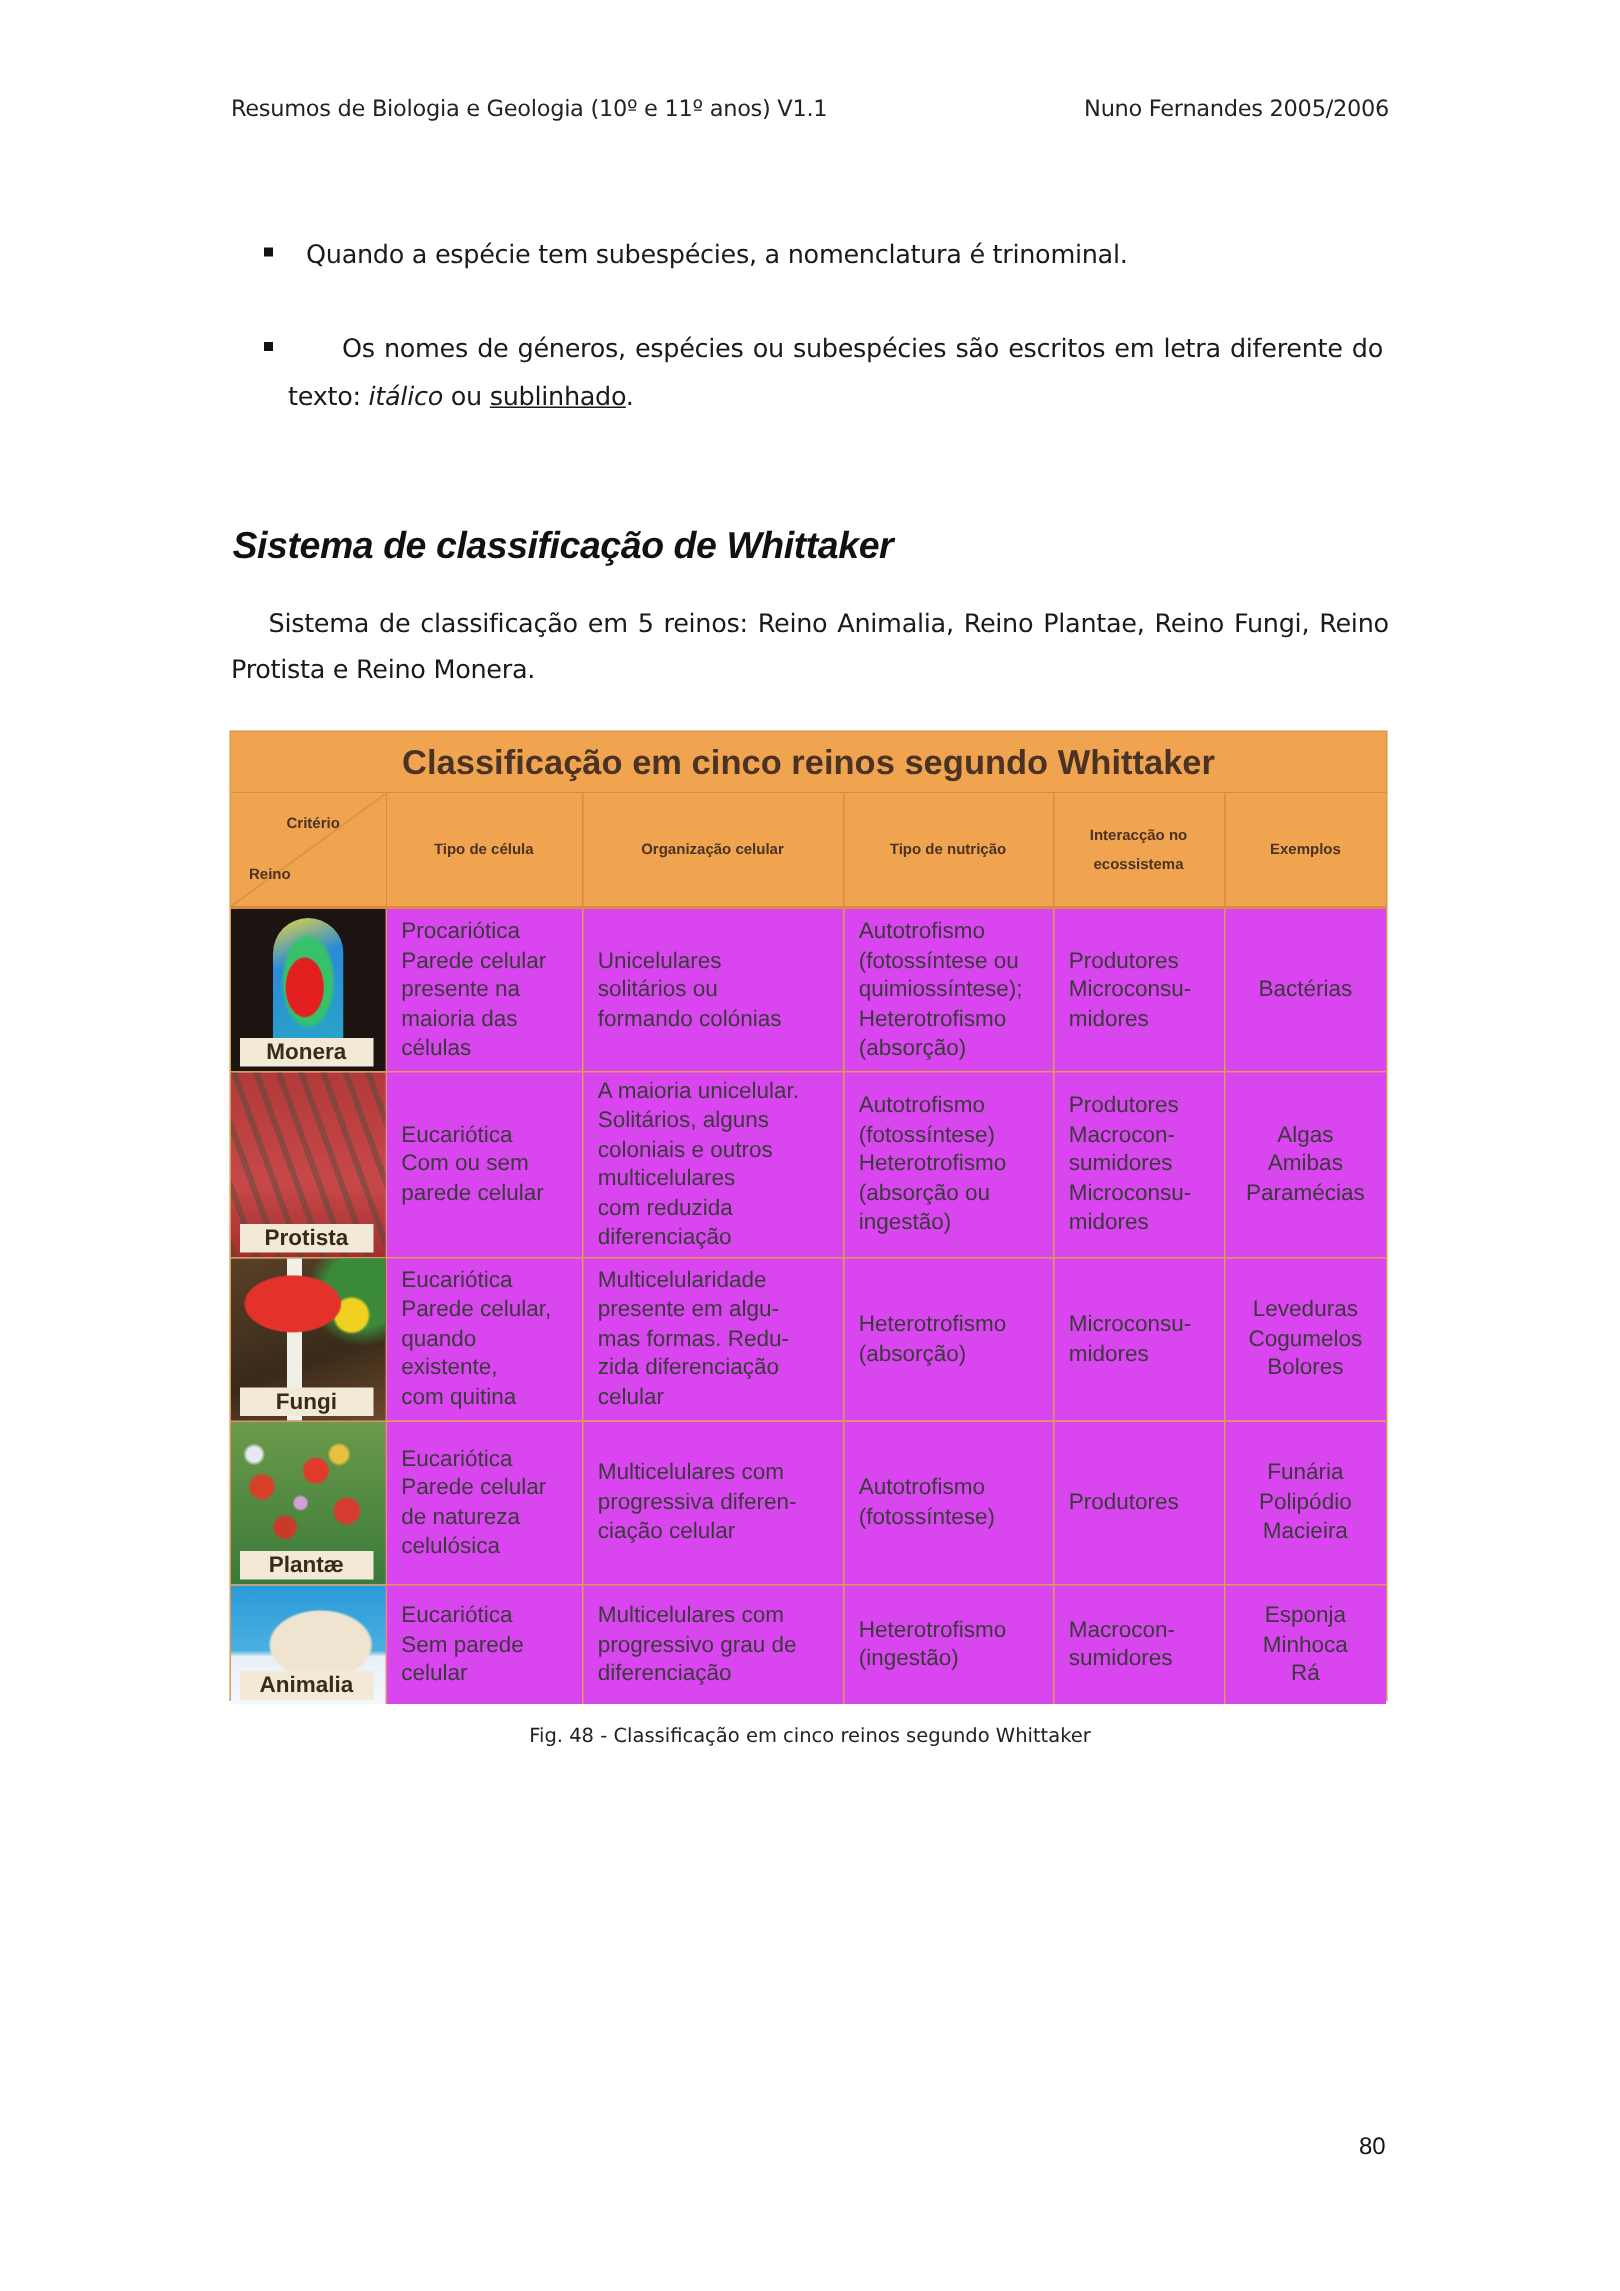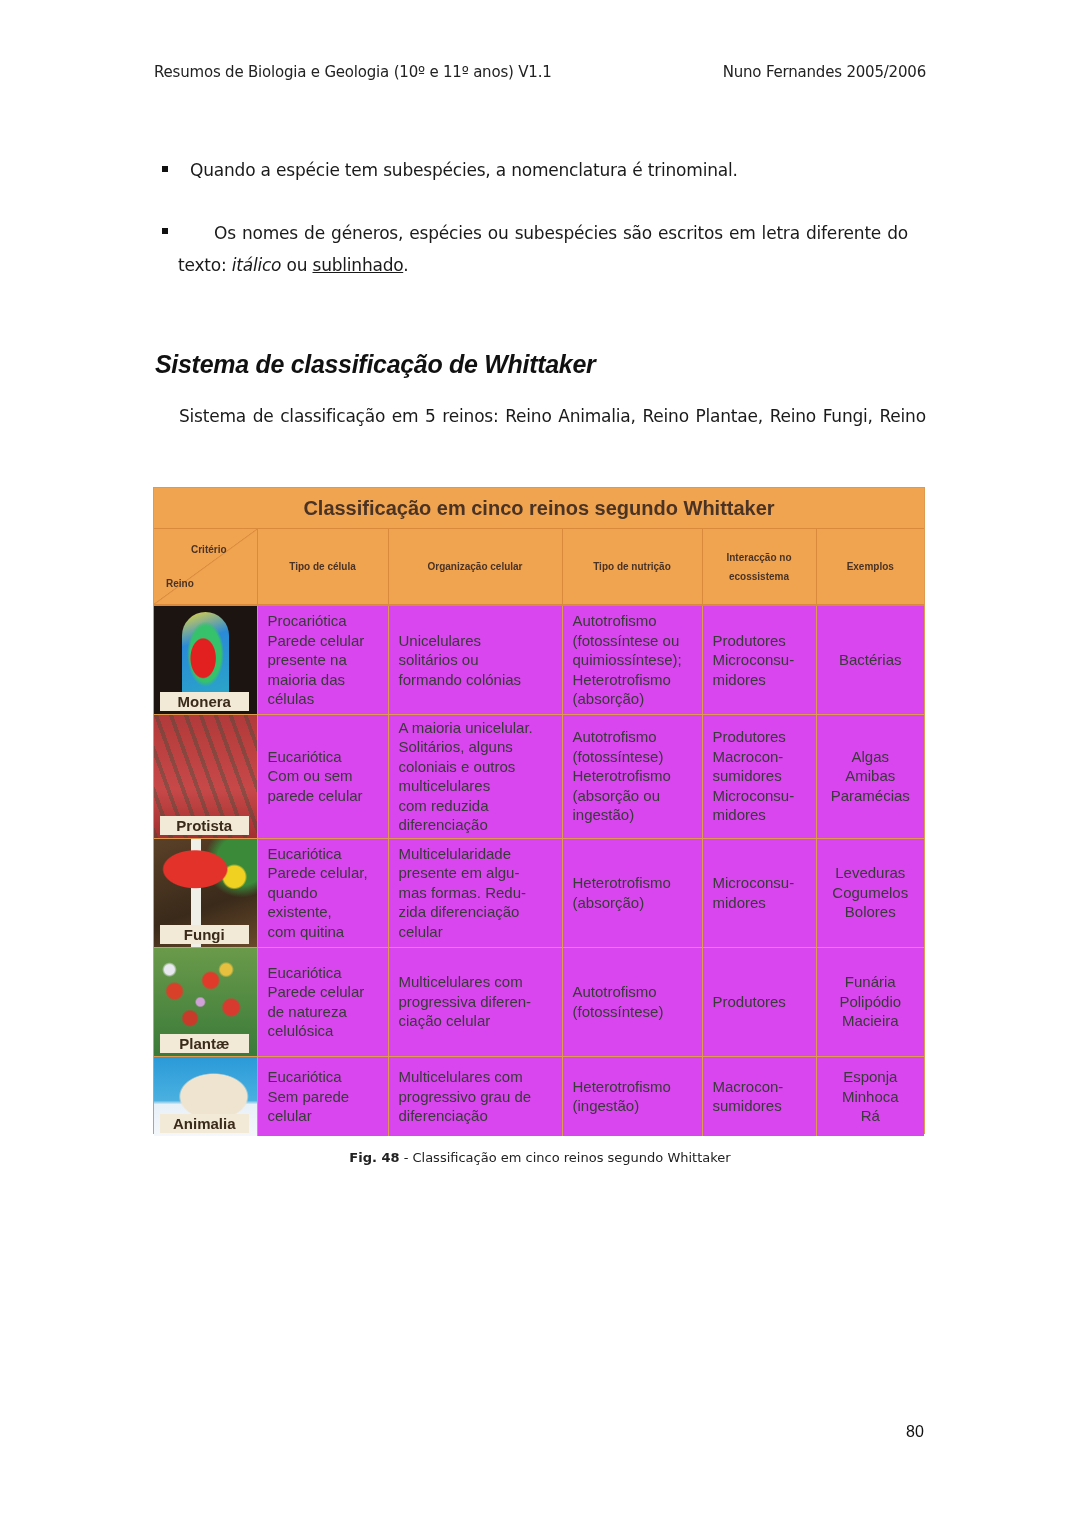--- a/index.html
+++ b/index.html
@@ -7,21 +7,21 @@
     width: 1080px; height: 1527px; position: relative; overflow: hidden;
     font-family: "DejaVu Sans", sans-serif; color: #1a1a1a;
   }
   .page-header {
     position: absolute; top: 63px; left: 154px; width: 772px;
     display: flex; justify-content: space-between;
     font-family: "DejaVu Sans", sans-serif; font-size: 15px; color: #222;
     letter-spacing: -0.2px;
   }
   .bullet {
-    position: absolute; left: 136px; width: 772px;
+    position: absolute; left: 150px; width: 772px;
     font-size: 17px; line-height: 32px; color: #1a1a1a;
     letter-spacing: -0.2px;
   }
   .bullet .mark {
     display: inline-block; width: 6px; height: 6px; background: #111;
     margin: 0 22px 0 26px; vertical-align: middle; position: relative; top: -2px;
   }
   .bullet.b1 { top: 154px; }
   .bullet.b2 { top: 217px; text-align: justify; text-align-last: left; }
   .bullet.b2 .line1 { display: flex; justify-content: space-between; align-items: center; gap: 24px; }
@@ -41,21 +41,21 @@
   .intro .l1 { display: flex; justify-content: space-between; padding-left: 25px; }
   .figure {
     position: absolute; top: 487px; left: 153px; width: 772px; height: 647px;
     background: #f3e9da; border: 1px solid #e09a50;
     box-sizing: border-box;
     font-family: "Liberation Sans", sans-serif;
   }
   .fig-title {
     height: 40px; background: #f0a450;
     display: flex; align-items: center; justify-content: center;
-    font-weight: bold; font-size: 20px; color: #4a3324;
+    font-weight: bold; font-size: 23px; color: #4a3324;
     border-bottom: 1px solid #d98a3c;
   }
   table.kingdoms {
     border-collapse: collapse; width: 100%; table-layout: fixed;
   }
   table.kingdoms th {
     background: #f0a450; color: #4a3324; font-weight: bold; font-size: 10px;
     height: 75px; border-right: 1px solid #d98a3c; border-bottom: 2px solid #d98a3c;
     padding: 0 4px; line-height: 19px; text-align: center;
   }
@@ -113,21 +113,21 @@
   }
   .img-animalia {
     background:
       radial-gradient(ellipse 40% 35% at 58% 50%, #efe4d0 80%, transparent 85%),
       linear-gradient(180deg, #2a9ad8 0%, #4ab0e0 55%, #e8f0f8 60%, #f4f8fb 100%);
   }
   .caption {
     position: absolute; top: 1150px; left: 0; width: 1080px; text-align: center;
     font-size: 13px; color: #222;
   }
-  .caption b { font-weight: bold; }
+  .caption b { font-weight: normal; }
   .page-number {
     position: absolute; top: 1423px; left: 906px; font-family: "Liberation Sans", sans-serif;
     font-size: 16px; color: #111;
   }
 </style>
 </head>
 <body>
 
 <div class="page-header">
   <span>Resumos de Biologia e Geologia (10º e 11º anos) V1.1</span>
@@ -171,20 +171,21 @@
     <span>5</span>
     <span>reinos:</span>
     <span>Reino</span>
     <span>Animalia,</span>
     <span>Reino</span>
     <span>Plantae,</span>
     <span>Reino</span>
     <span>Fungi,</span>
     <span>Reino</span>
   </div>
+  <div>Protista e Reino Monera.</div>
 </div>
 
 <div class="figure">
   <div class="fig-title">Classificação em cinco reinos segundo Whittaker</div>
   <table class="kingdoms">
     <colgroup>
       <col style="width:103px">
         <col style="width:131px">
         <col style="width:174px">
         <col style="width:140px">

